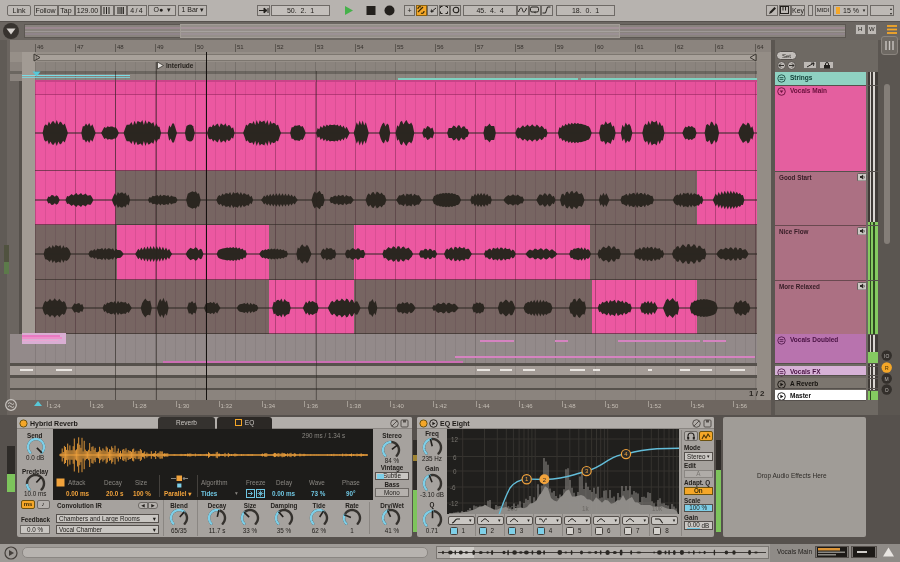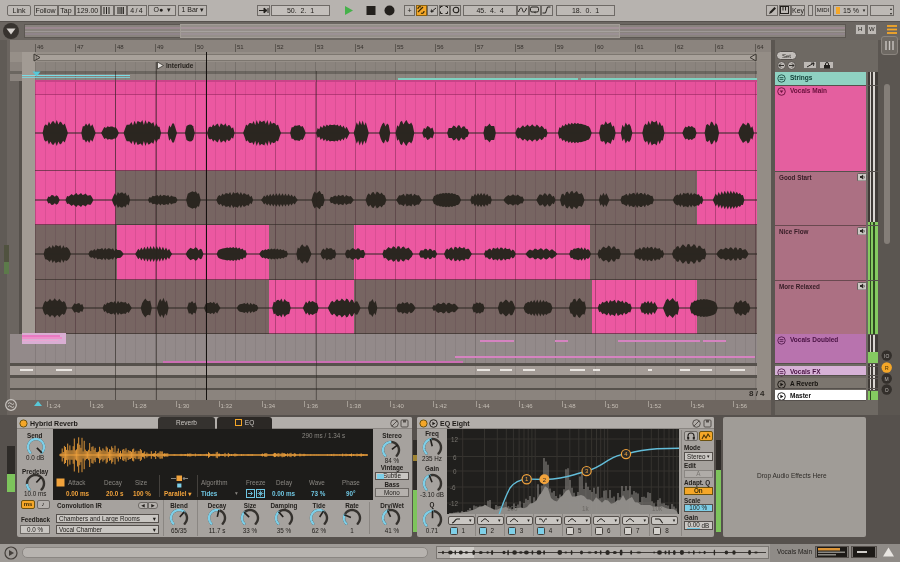--- a/index.html
+++ b/index.html
@@ -941,21 +941,21 @@
 <div class="" style="left:56px;top:368.5px;width:16px;height:2px;background:#e9e5e1;"></div>
 <div class="" style="left:477px;top:368.5px;width:13px;height:2px;background:#e9e5e1;"></div>
 <div class="" style="left:500px;top:368.5px;width:12px;height:2px;background:#e9e5e1;"></div>
 <div class="" style="left:523px;top:368.5px;width:12px;height:2px;background:#e9e5e1;"></div>
 <div class="" style="left:570px;top:368.5px;width:15px;height:2px;background:#e9e5e1;"></div>
 <div class="" style="left:593px;top:368.5px;width:7px;height:2px;background:#e9e5e1;"></div>
 <div class="" style="left:648px;top:368.5px;width:4px;height:2px;background:#e9e5e1;"></div>
 <div class="" style="left:680px;top:368.5px;width:10px;height:2px;background:#e9e5e1;"></div>
 <div class="" style="left:700px;top:368.5px;width:12px;height:2px;background:#e9e5e1;"></div>
 <div class="" style="left:730px;top:368.5px;width:15px;height:2px;background:#e9e5e1;"></div>
-<div class="t" style="left:749px;top:390px;font-size:8px;color:#2b2723;font-weight:bold;z-index:6;">8 / 4</div>
+<div class="t" style="left:749px;top:390px;font-size:8px;color:#2b2723;font-weight:bold;z-index:6;">1 / 2</div>
 <div style="left:47px;top:401px;width:1px;height:6px;background:#a39c94;"></div>
     <div class="t" style="left:49px;top:403px;font-size:6px;color:#c6bfb6;">1:24</div>
     <div style="left:89.9px;top:401px;width:1px;height:6px;background:#a39c94;"></div>
     <div class="t" style="left:91.9px;top:403px;font-size:6px;color:#c6bfb6;">1:26</div>
     <div style="left:132.8px;top:401px;width:1px;height:6px;background:#a39c94;"></div>
     <div class="t" style="left:134.8px;top:403px;font-size:6px;color:#c6bfb6;">1:28</div>
     <div style="left:175.70000000000002px;top:401px;width:1px;height:6px;background:#a39c94;"></div>
     <div class="t" style="left:177.70000000000002px;top:403px;font-size:6px;color:#c6bfb6;">1:30</div>
     <div style="left:218.60000000000002px;top:401px;width:1px;height:6px;background:#a39c94;"></div>
     <div class="t" style="left:220.60000000000002px;top:403px;font-size:6px;color:#c6bfb6;">1:32</div>

